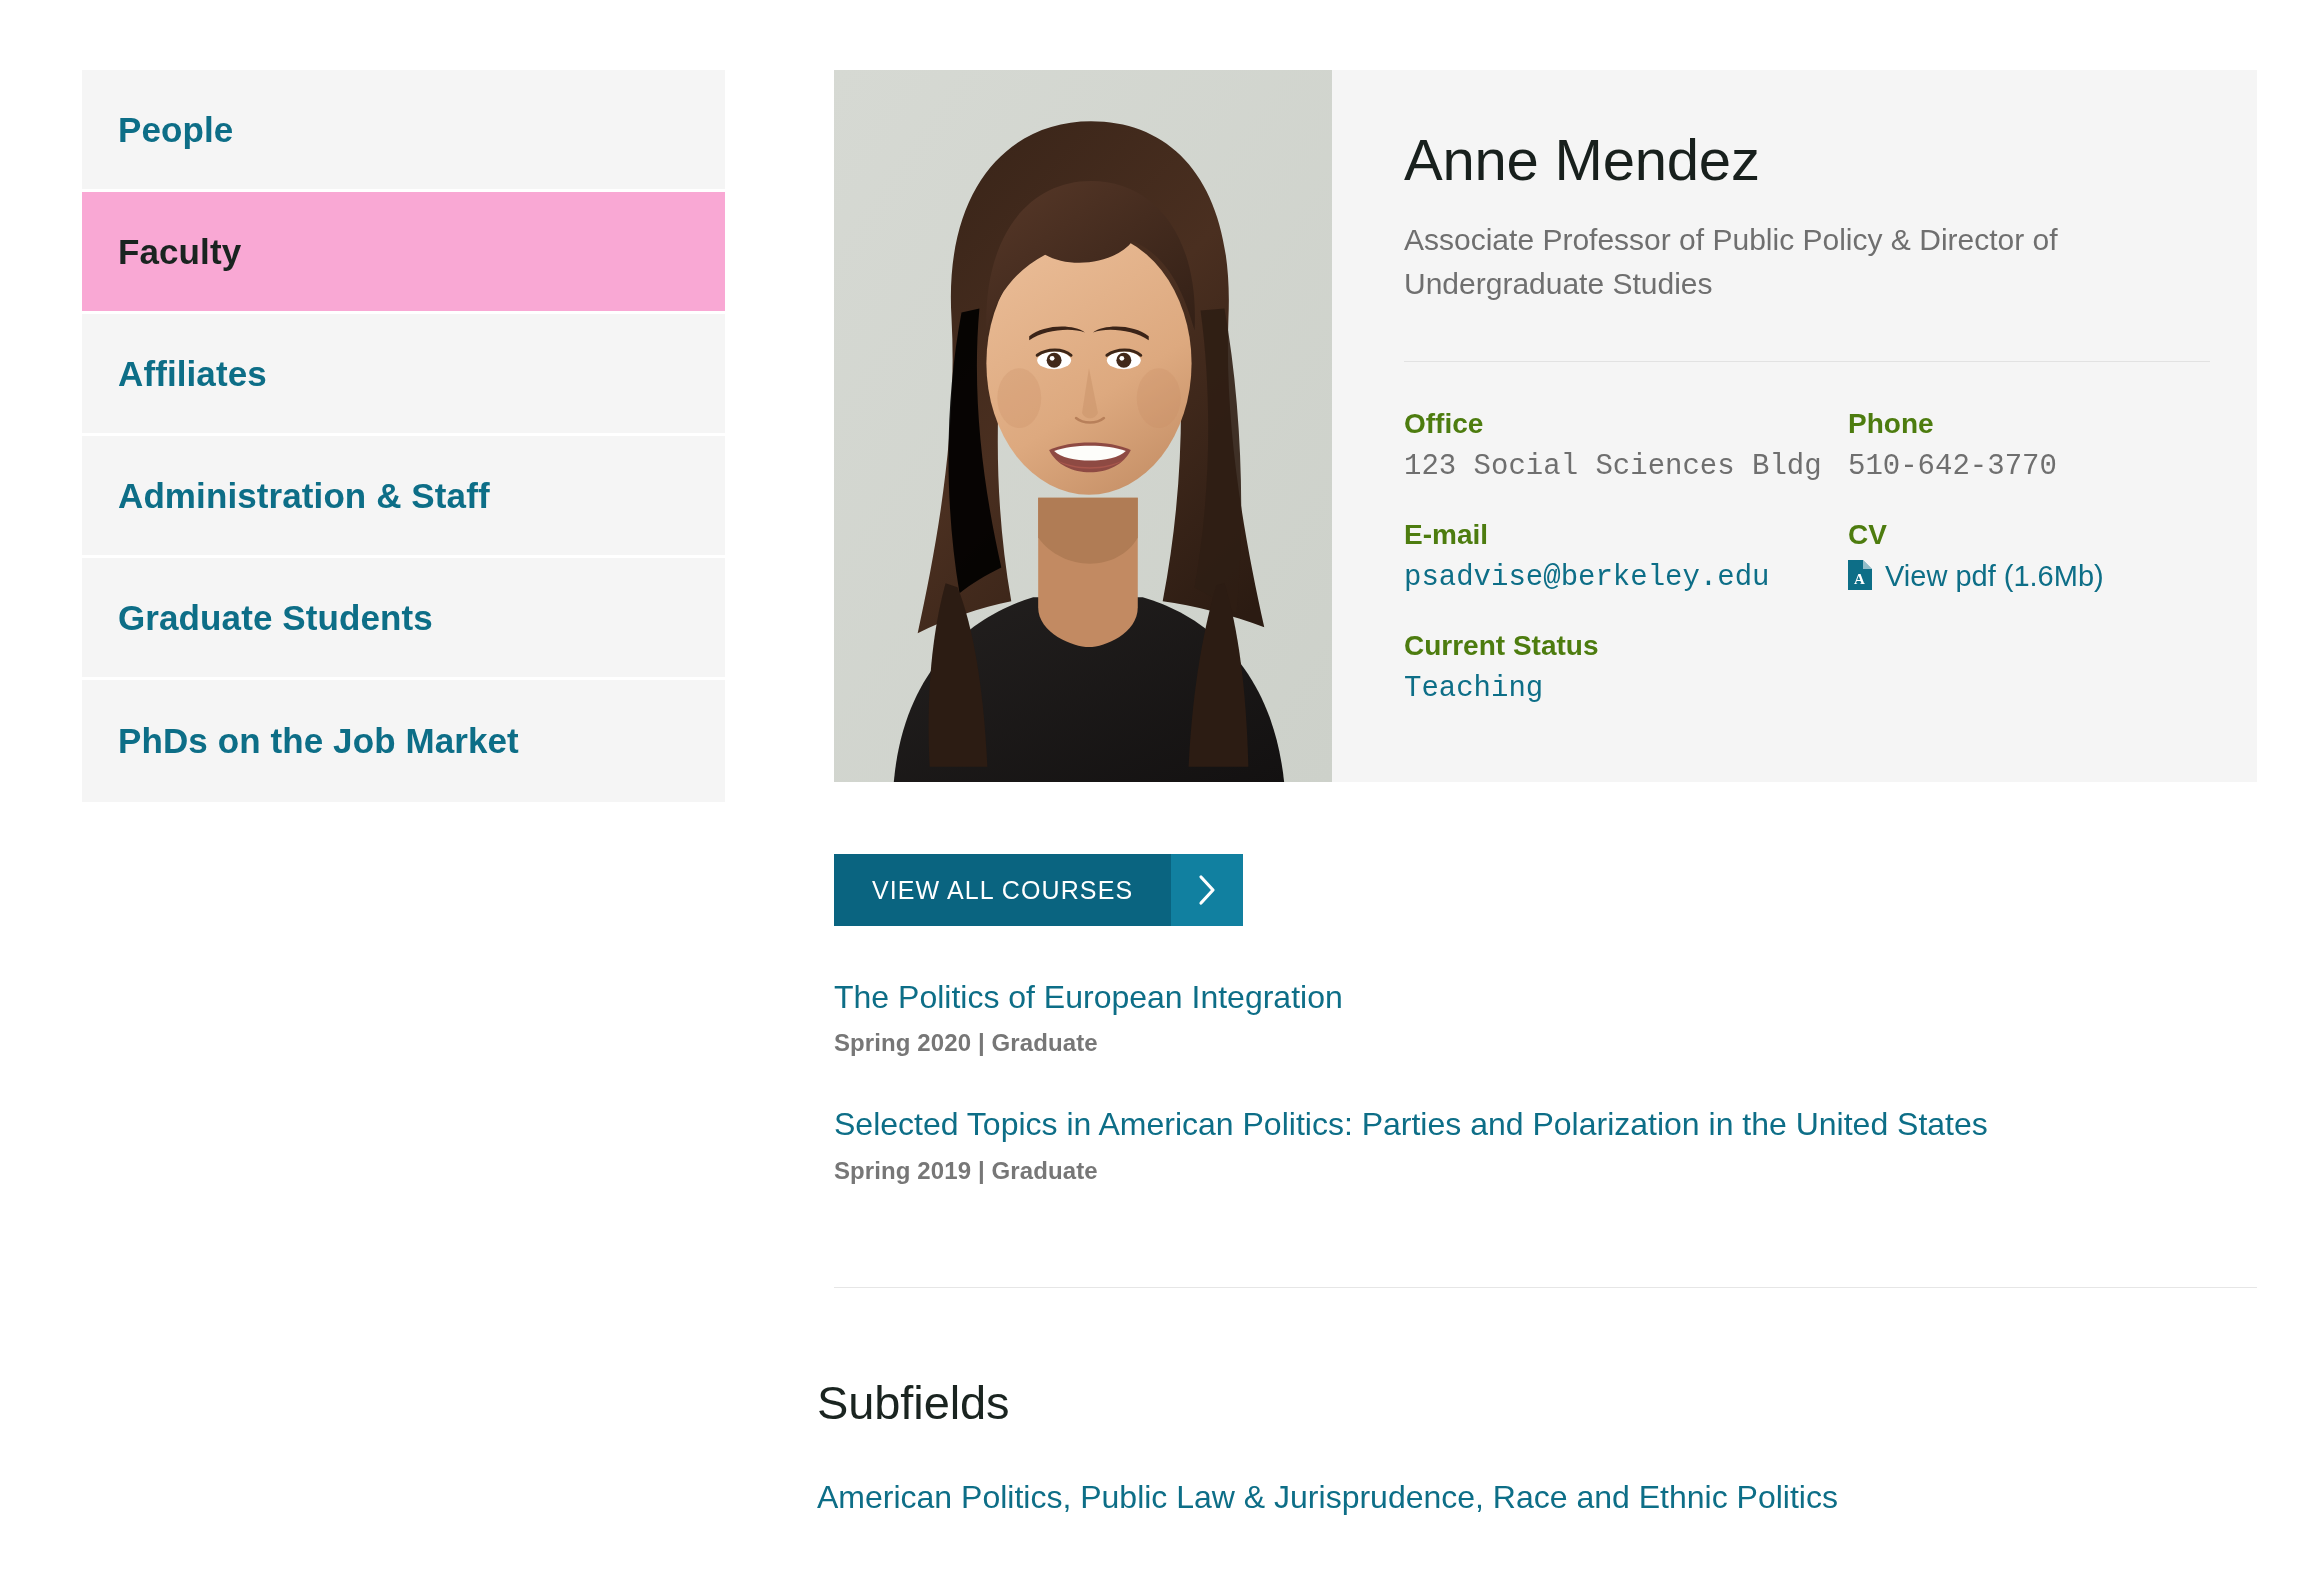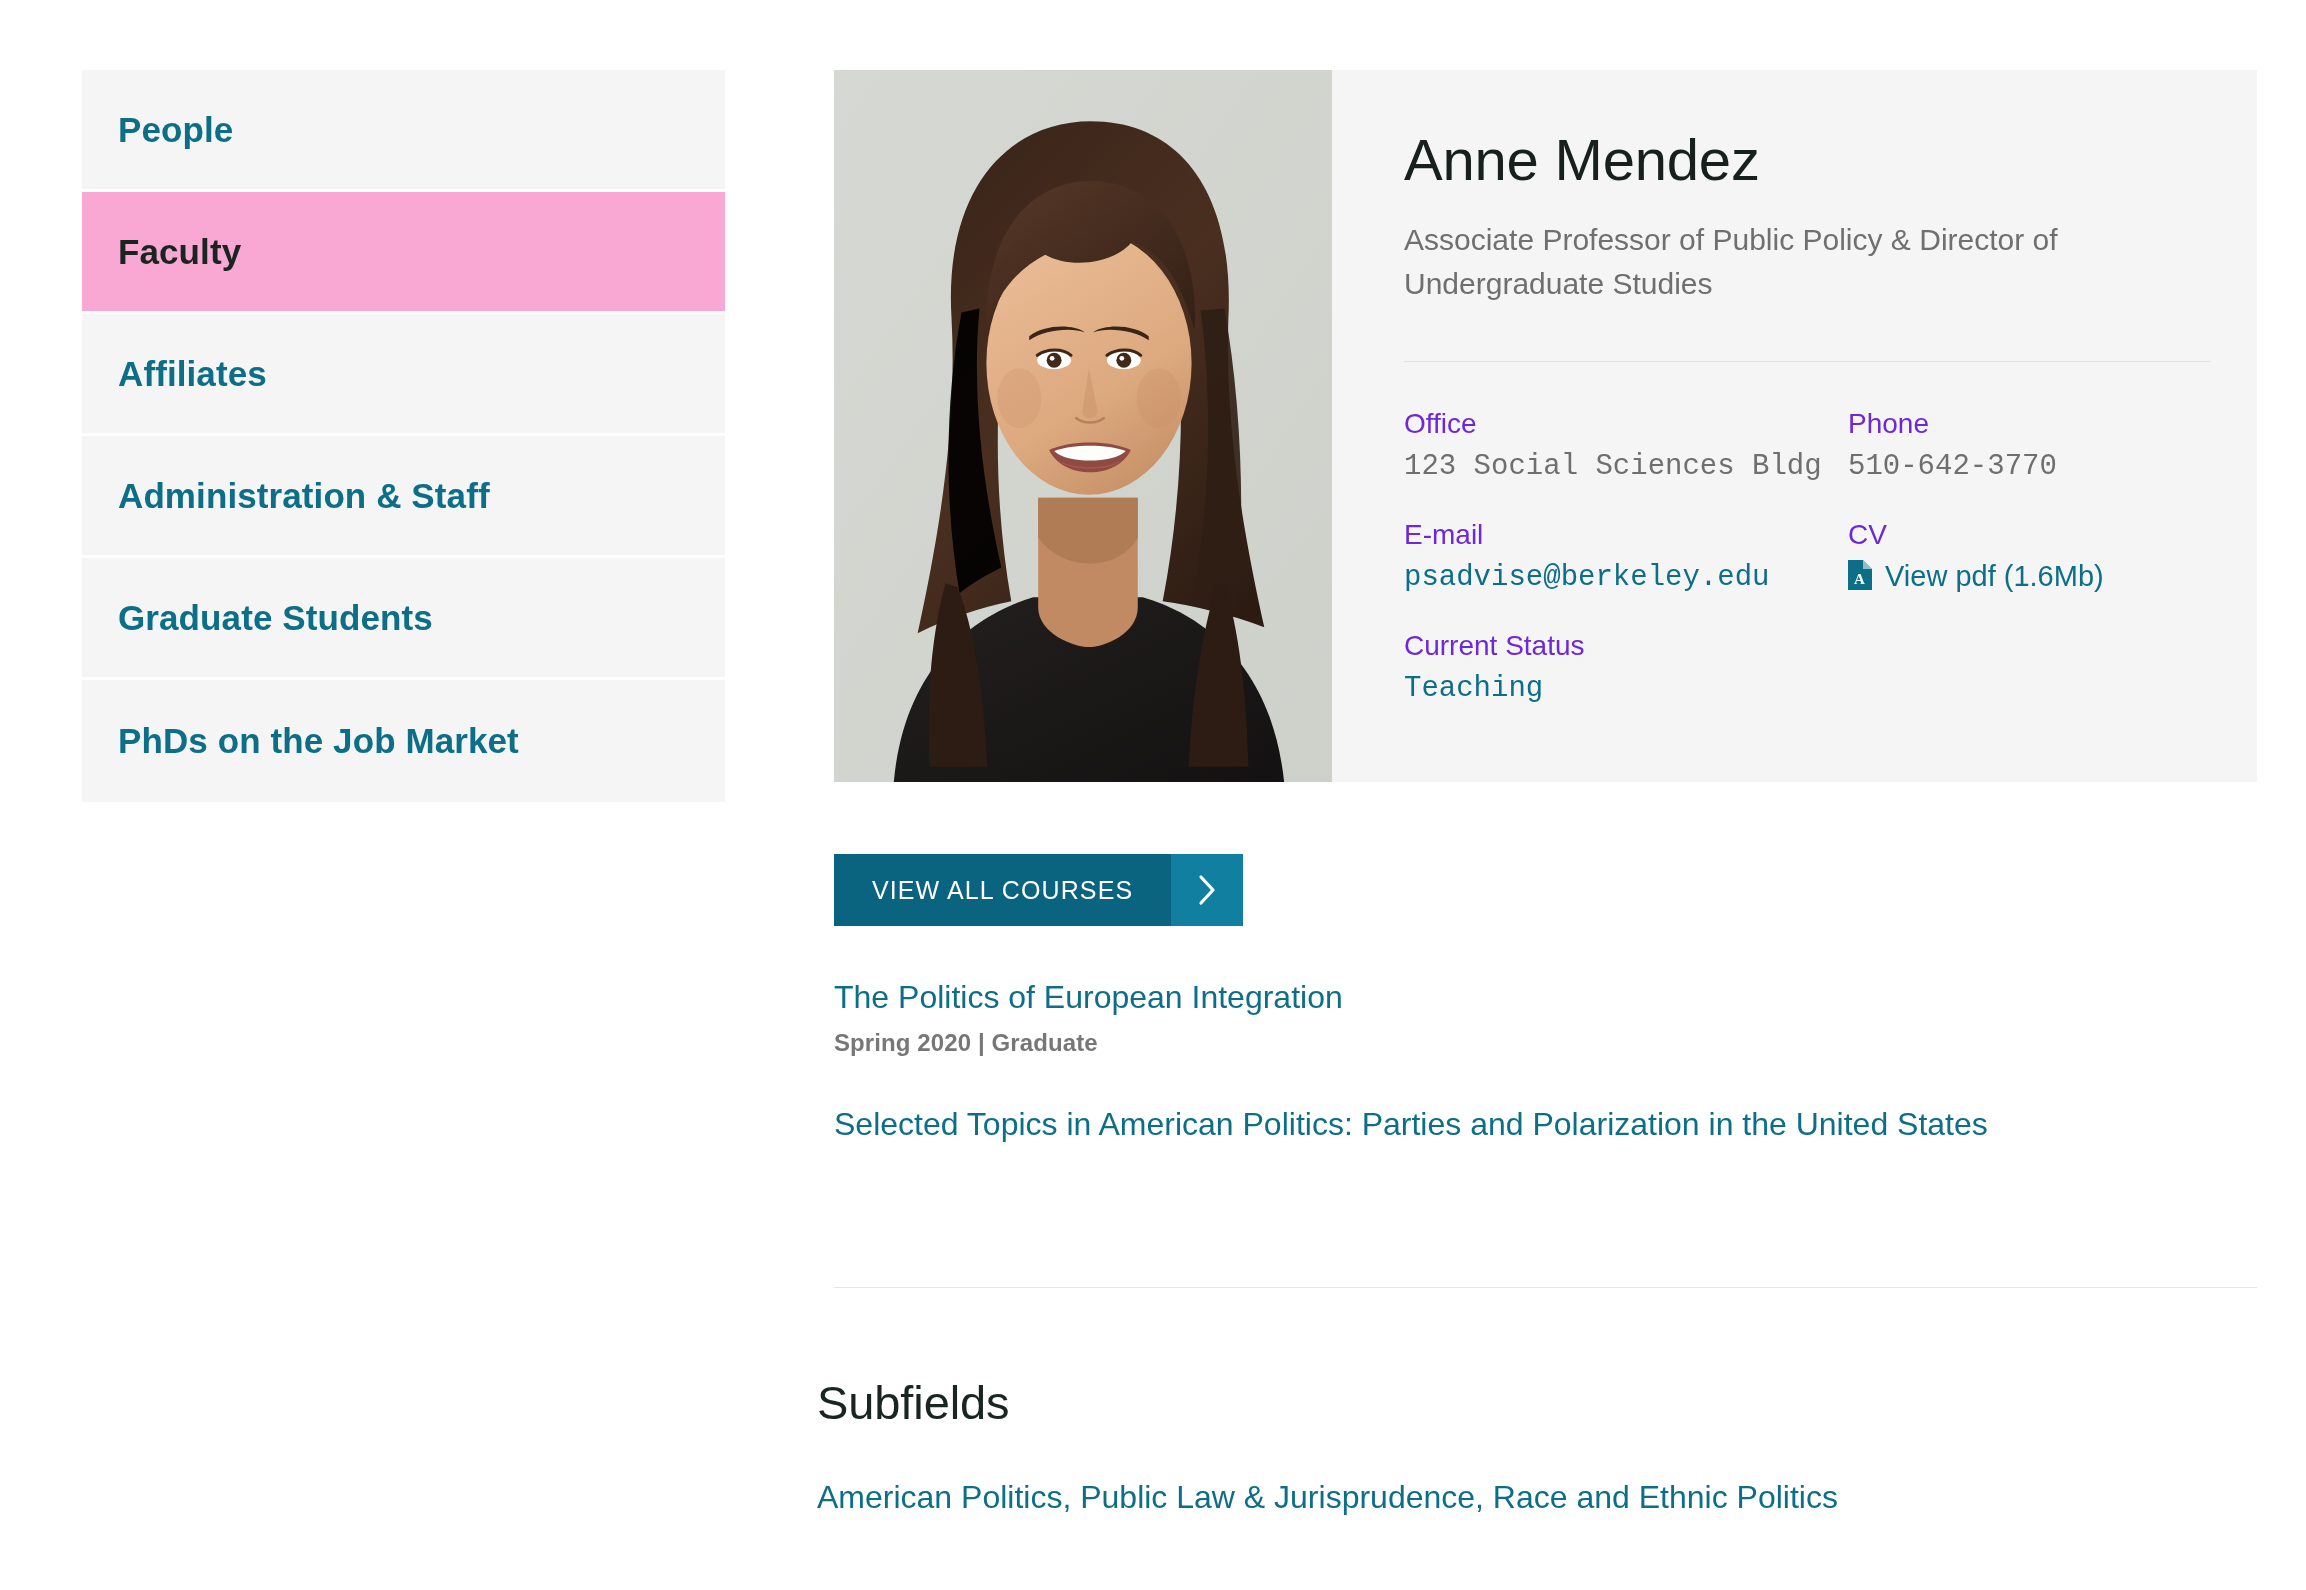--- a/index.html
+++ b/index.html
@@ -104,22 +104,22 @@
 
   .contact-grid {
     margin-top: 44px;
     display: grid;
     grid-template-columns: 444px auto;
     row-gap: 0px;
   }
   .contact-block { margin-bottom: 32px; }
   .contact-label {
     font-size: 28px;
-    font-weight: 400;
-    color: #6d28d9;
+    font-weight: 700;
+    color: #4d7c0f;
     margin-bottom: 8px;
     line-height: 1.25;
   }
   .contact-value {
     font-size: 29px;
     font-weight: 400;
     color: #6f6f6f;
     line-height: 1.25;
     font-family: Liberation Mono, monospace;
   }
@@ -386,20 +386,21 @@
       </div>
     </div>
 
     <div class="course-list">
       <div class="course-item">
         <div class="course-title">The Politics of European Integration</div>
         <div class="course-meta">Spring 2020 | Graduate</div>
       </div>
       <div class="course-item">
         <div class="course-title">Selected Topics in American Politics: Parties and Polarization in the United States</div>
+        <div class="course-meta">Spring 2019 | Graduate</div>
       </div>
     </div>
   </section>
 
   <div class="hr-section"></div>
 
   <section class="section-subfields">
     <h2 class="section-title">Subfields</h2>
     <div class="subfields-list">American Politics, Public Law &amp; Jurisprudence, Race and Ethnic Politics</div>
   </section>

